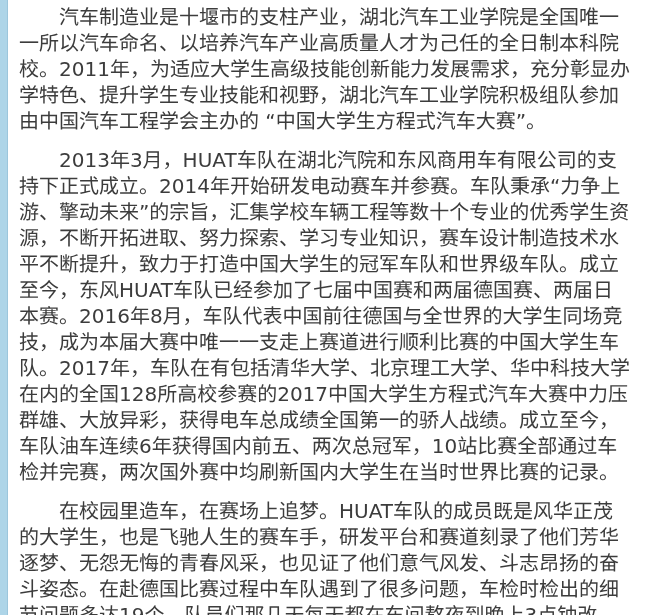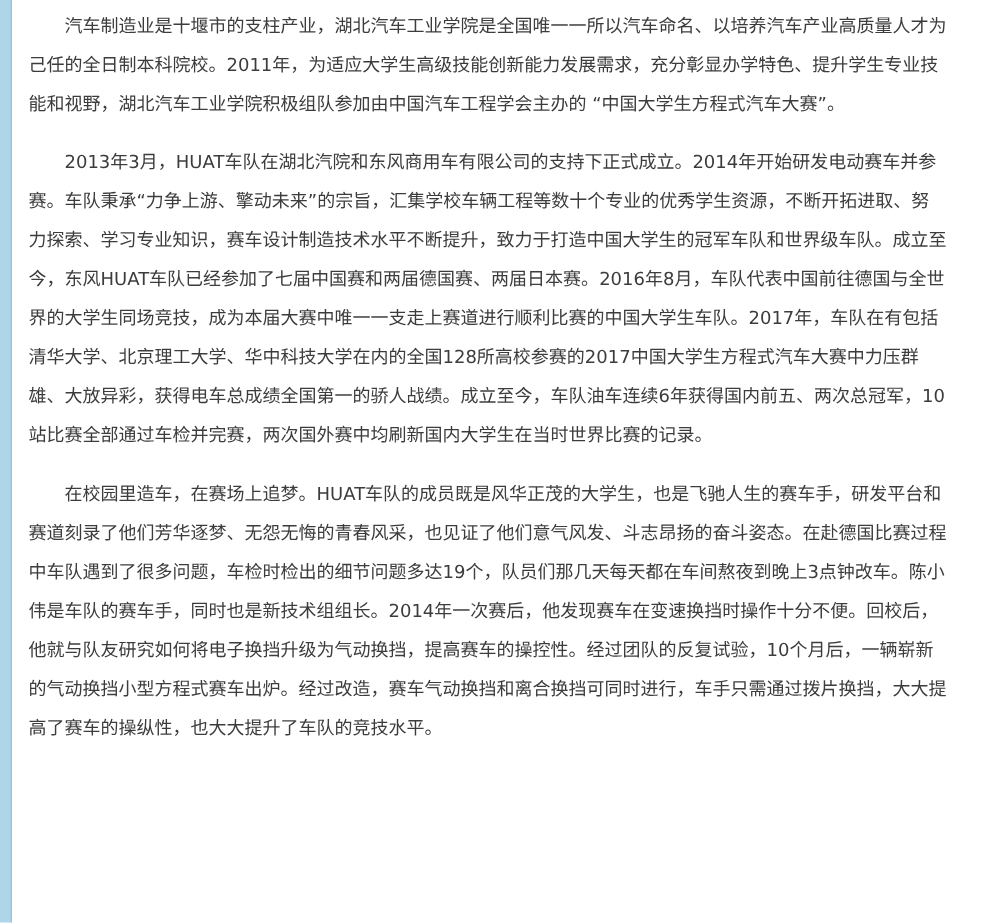--- a/index.html
+++ b/index.html
@@ -30,21 +30,21 @@
   }
   .content {
     position: absolute;
     left: 19px;
     top: 4px;
     width: 612px;
   }
   .content p {
     margin: 0 0 13px 0;
     text-indent: 2em;
-    font-size: 12px;
+    font-size: 20px;
     line-height: 26px;
     color: #3c3c3c;
     text-align: left;
     word-break: break-all;
   }
   .content p:last-child {
     margin-bottom: 0;
   }
 </style>
 </head>

